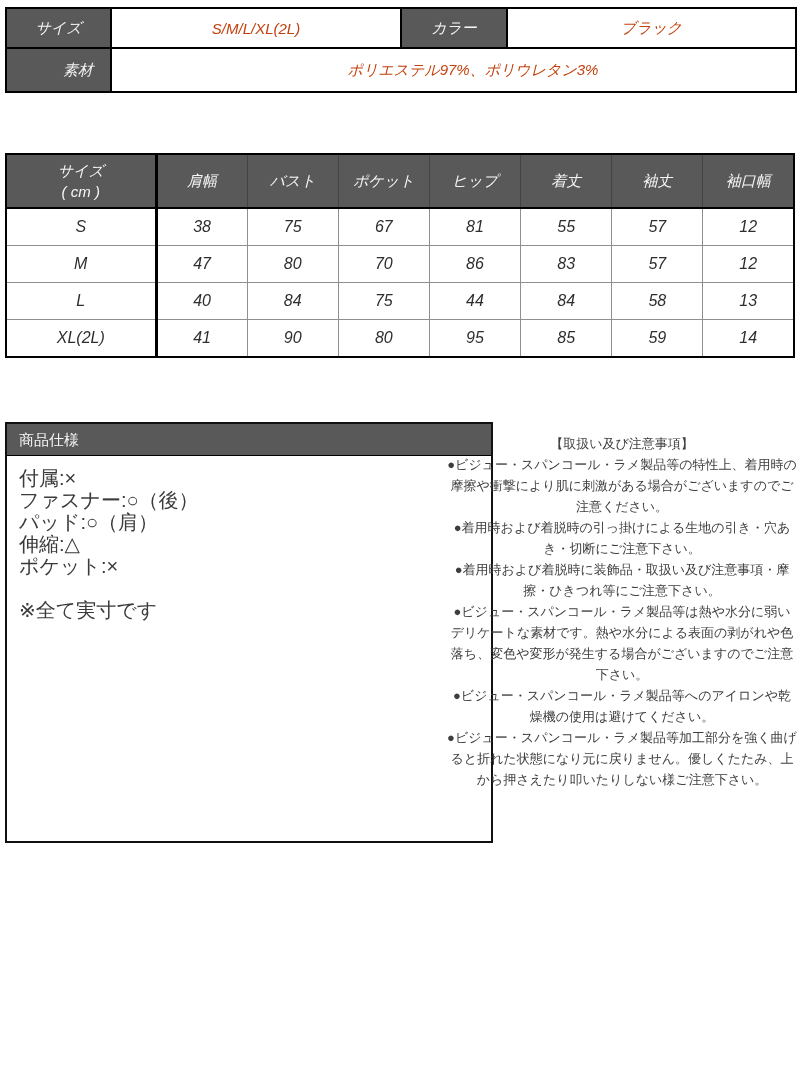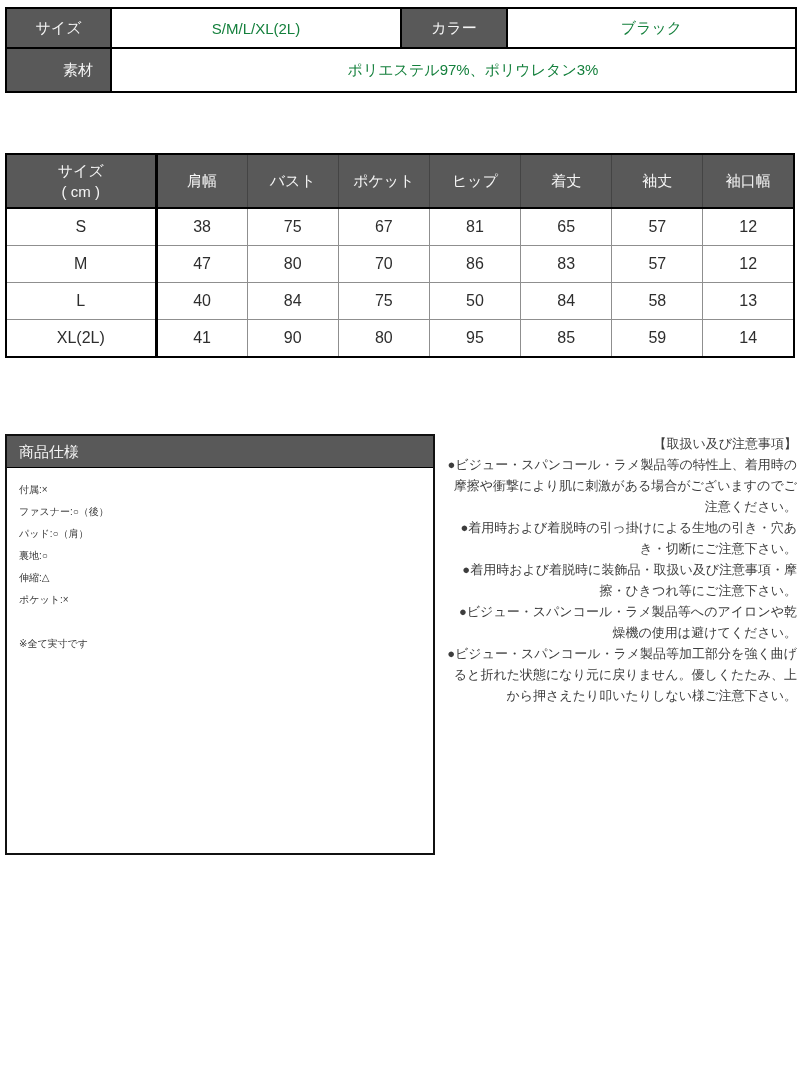--- a/index.html
+++ b/index.html
@@ -2,57 +2,57 @@
 <html><head>
 <meta charset="utf-8">
 <style>
   html,body{margin:0;padding:0;}
   body{
     width:800px;height:1067px;position:relative;background:#ffffff;
     font-family:"Liberation Sans","DejaVu Sans",sans-serif;color:#333;
     -webkit-font-smoothing:antialiased;
   }
   .abs{position:absolute;}
-  table{border-collapse:collapse;table-layout:fixed;}
+  table{border-collapse:collapse;table-layout:fixed;font-style:italic;}
 
   
   #top-table{left:5px;top:7px;}
   #top-table table{width:790px;border:2px solid #000;}
   #top-table td{border:2px solid #000;text-align:center;vertical-align:middle;
-    font-size:15px;color:#15803d;overflow:hidden;white-space:nowrap;}
+    font-size:15px;color:#c2410c;overflow:hidden;white-space:nowrap;}
   #top-table tr.r1 td{height:36px;}
   #top-table tr.r2 td{height:40px;padding-left:40px;}
   .dark-cell{background:#595959;color:#f5f5f5 !important;}
 
   
   #size-chart{left:5px;top:153px;}
   #size-chart table{width:790px;border:2px solid #000;}
   #size-chart th{
     background:#595959;color:#f5f5f5;font-weight:normal;font-size:15px;
     border:1px solid #444;border-bottom:2px solid #000;height:50px;
     text-align:center;vertical-align:middle;}
   #size-chart td{
     border:1px solid #8f8f8f;text-align:center;vertical-align:middle;
     height:34px;font-size:16px;color:#2e2e2e;background:#fff;}
   #size-chart .col0{border-right:3px solid #000;}
   #size-chart th .line{display:block;line-height:21px;}
 
   
-  #spec-box{left:5px;top:434px;width:430px;height:421px;
+  #spec-box{left:5px;top:422px;width:488px;height:421px;
     border:2px solid #111;box-sizing:border-box;background:#fff;}
   .spec-header{background:#595959;color:#f5f5f5;height:31px;line-height:31px;
     padding-left:12px;font-size:15px;border-bottom:1px solid #000;}
-  .spec-body{padding:11px 12px;font-size:10px;line-height:22px;color:#3a3a3a;}
+  .spec-body{padding:11px 12px;font-size:20px;line-height:22px;color:#3a3a3a;}
   .spec-body p{margin:0;}
   .spec-note{margin-top:22px !important;}
 
   
   #care-notes{left:447px;top:433px;width:350px;
     font-size:13px;line-height:21px;color:#3d3d3d;}
-  #care-notes p{margin:0;text-align:right;}
+  #care-notes p{margin:0;text-align:center;}
 </style>
 </head>
 <body>
 
 <div class="abs" id="top-table">
   <table>
     <colgroup>
         <col style="width:105px">
         <col style="width:290px">
         <col style="width:106px">
@@ -100,40 +100,40 @@
         <th>袖口幅</th>
       </tr>
     </thead>
     <tbody>
       <tr>
         <td class="col0">S</td>
         <td>38</td>
         <td>75</td>
         <td>67</td>
         <td>81</td>
-        <td>65</td>
+        <td>55</td>
         <td>57</td>
         <td>12</td>
       </tr>
       <tr>
         <td class="col0">M</td>
         <td>47</td>
         <td>80</td>
         <td>70</td>
         <td>86</td>
         <td>83</td>
         <td>57</td>
         <td>12</td>
       </tr>
       <tr>
         <td class="col0">L</td>
         <td>40</td>
         <td>84</td>
         <td>75</td>
-        <td>50</td>
+        <td>44</td>
         <td>84</td>
         <td>58</td>
         <td>13</td>
       </tr>
       <tr>
         <td class="col0">XL(2L)</td>
         <td>41</td>
         <td>90</td>
         <td>80</td>
         <td>95</td>
@@ -144,27 +144,27 @@
     </tbody>
   </table>
 </div>
 
 <div class="abs" id="spec-box">
   <div class="spec-header">商品仕様</div>
   <div class="spec-body">
     <p>付属:×</p>
     <p>ファスナー:○（後）</p>
     <p>パッド:○（肩）</p>
-    <p>裏地:○</p>
     <p>伸縮:△</p>
     <p>ポケット:×</p>
     <p class="spec-note">※全て実寸です</p>
   </div>
 </div>
 
 <div class="abs" id="care-notes">
   <p>【取扱い及び注意事項】</p>
   <p>●ビジュー・スパンコール・ラメ製品等の特性上、着用時の摩擦や衝撃により肌に刺激がある場合がございますのでご注意ください。</p>
   <p>●着用時および着脱時の引っ掛けによる生地の引き・穴あき・切断にご注意下さい。</p>
   <p>●着用時および着脱時に装飾品・取扱い及び注意事項・摩擦・ひきつれ等にご注意下さい。</p>
+  <p>●ビジュー・スパンコール・ラメ製品等は熱や水分に弱いデリケートな素材です。熱や水分による表面の剥がれや色落ち、変色や変形が発生する場合がございますのでご注意下さい。</p>
   <p>●ビジュー・スパンコール・ラメ製品等へのアイロンや乾燥機の使用は避けてください。</p>
   <p>●ビジュー・スパンコール・ラメ製品等加工部分を強く曲げると折れた状態になり元に戻りません。優しくたたみ、上から押さえたり叩いたりしない様ご注意下さい。</p>
 </div>
 
 </body></html>

